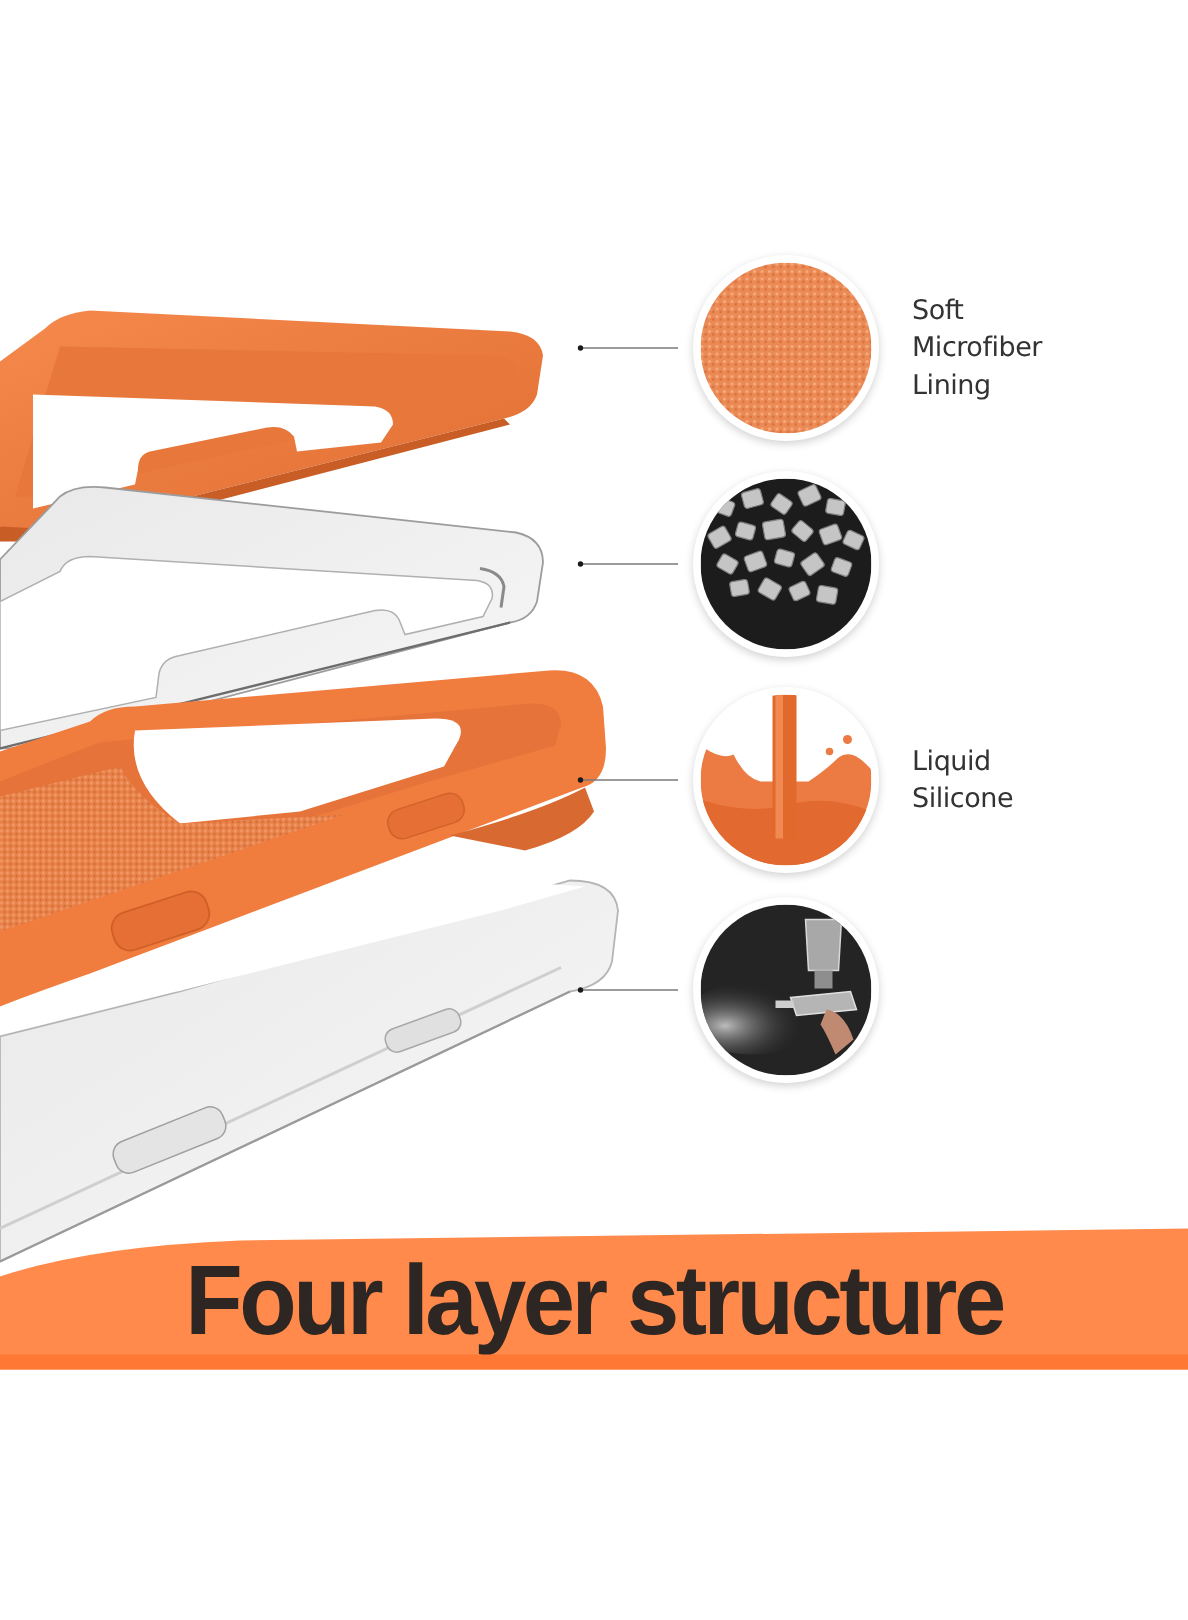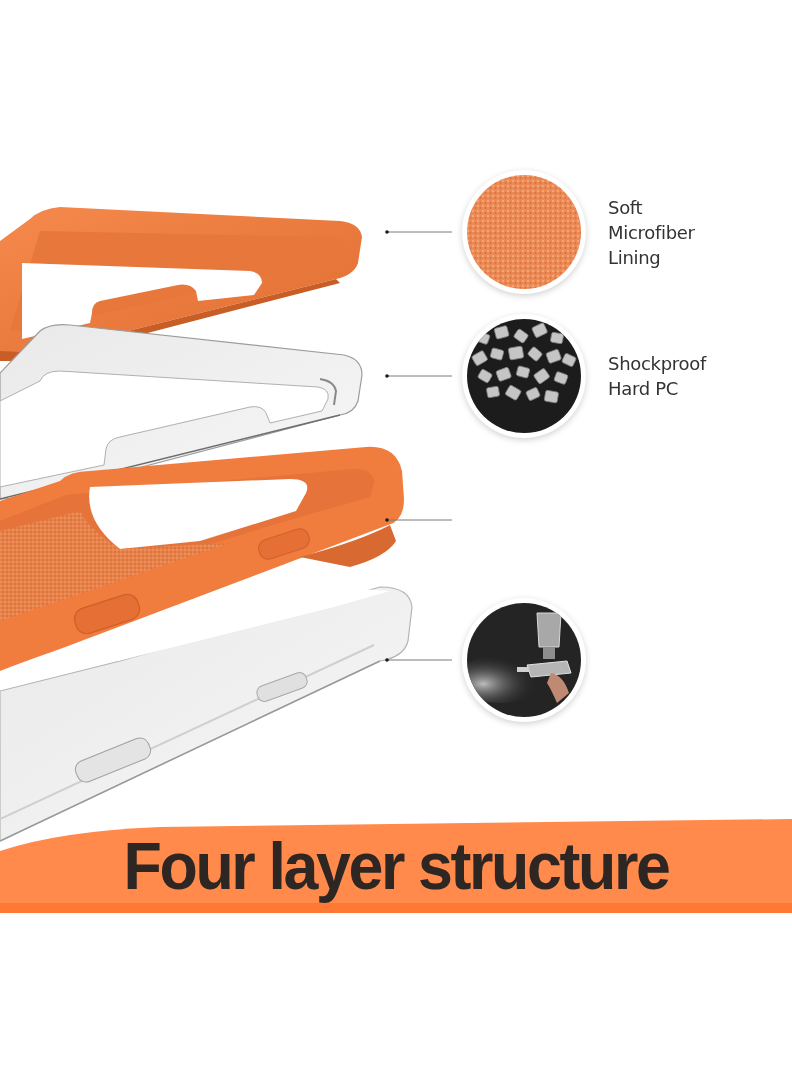--- a/index.html
+++ b/index.html
@@ -146,26 +146,41 @@
             <rect x="68" y="52" width="13" height="11" rx="2" transform="rotate(-35 74 57)"></rect>
             <rect x="88" y="54" width="12" height="10" rx="2" transform="rotate(20 94 59)"></rect>
             <rect x="20" y="68" width="12" height="10" rx="2" transform="rotate(-10 26 73)"></rect>
             <rect x="40" y="68" width="13" height="11" rx="2" transform="rotate(30 46 73)"></rect>
             <rect x="60" y="70" width="12" height="10" rx="2" transform="rotate(-25 66 75)"></rect>
             <rect x="78" y="72" width="13" height="11" rx="2" transform="rotate(10 84 77)"></rect>
           </g>
         </svg>
       </div>
     </div>
+  </div>
+
+  <div class="feature" style="top:457px;">
+    <div class="disc">
+      <div class="inner">
+        <svg width="114" height="114" viewBox="0 0 114 114">
+          <rect width="114" height="114" fill="#ffffff"></rect>
+          <path d="M0,34 Q14,44 22,40 Q30,56 40,58 L72,58 Q84,50 92,42 Q100,36 110,46 L114,50 L114,114 L0,114 Z" fill="#ec7b43"></path>
+          <path d="M0,70 Q30,80 56,74 Q86,66 114,78 L114,114 L0,114 Z" fill="#e2692f"></path>
+          <rect x="48" y="0" width="16" height="96" fill="#e2692c"></rect>
+          <rect x="50" y="0" width="5" height="96" fill="#f08a52"></rect>
+          <circle cx="98" cy="30" r="3" fill="#ec7b43"></circle>
+          <circle cx="86" cy="38" r="2.5" fill="#ec7b43"></circle>
+        </svg>
+      </div>
+    </div>
     <div class="label">
-      <span>Shockproof</span>
-      <span>Hard PC</span>
-    </div>
-  </div>
-
+      <span>Liquid</span>
+      <span>Silicone</span>
+    </div>
+  </div>
 
   <div class="feature" style="top:597px;">
     <div class="disc">
       <div class="inner">
         <svg width="114" height="114" viewBox="0 0 114 114">
           <defs>
             <radialGradient id="mist" cx="0.3" cy="0.6" r="0.6">
               <stop offset="0" stop-color="#bdbdbd"></stop>
               <stop offset="1" stop-color="#2a2a2a" stop-opacity="0"></stop>
             </radialGradient>

